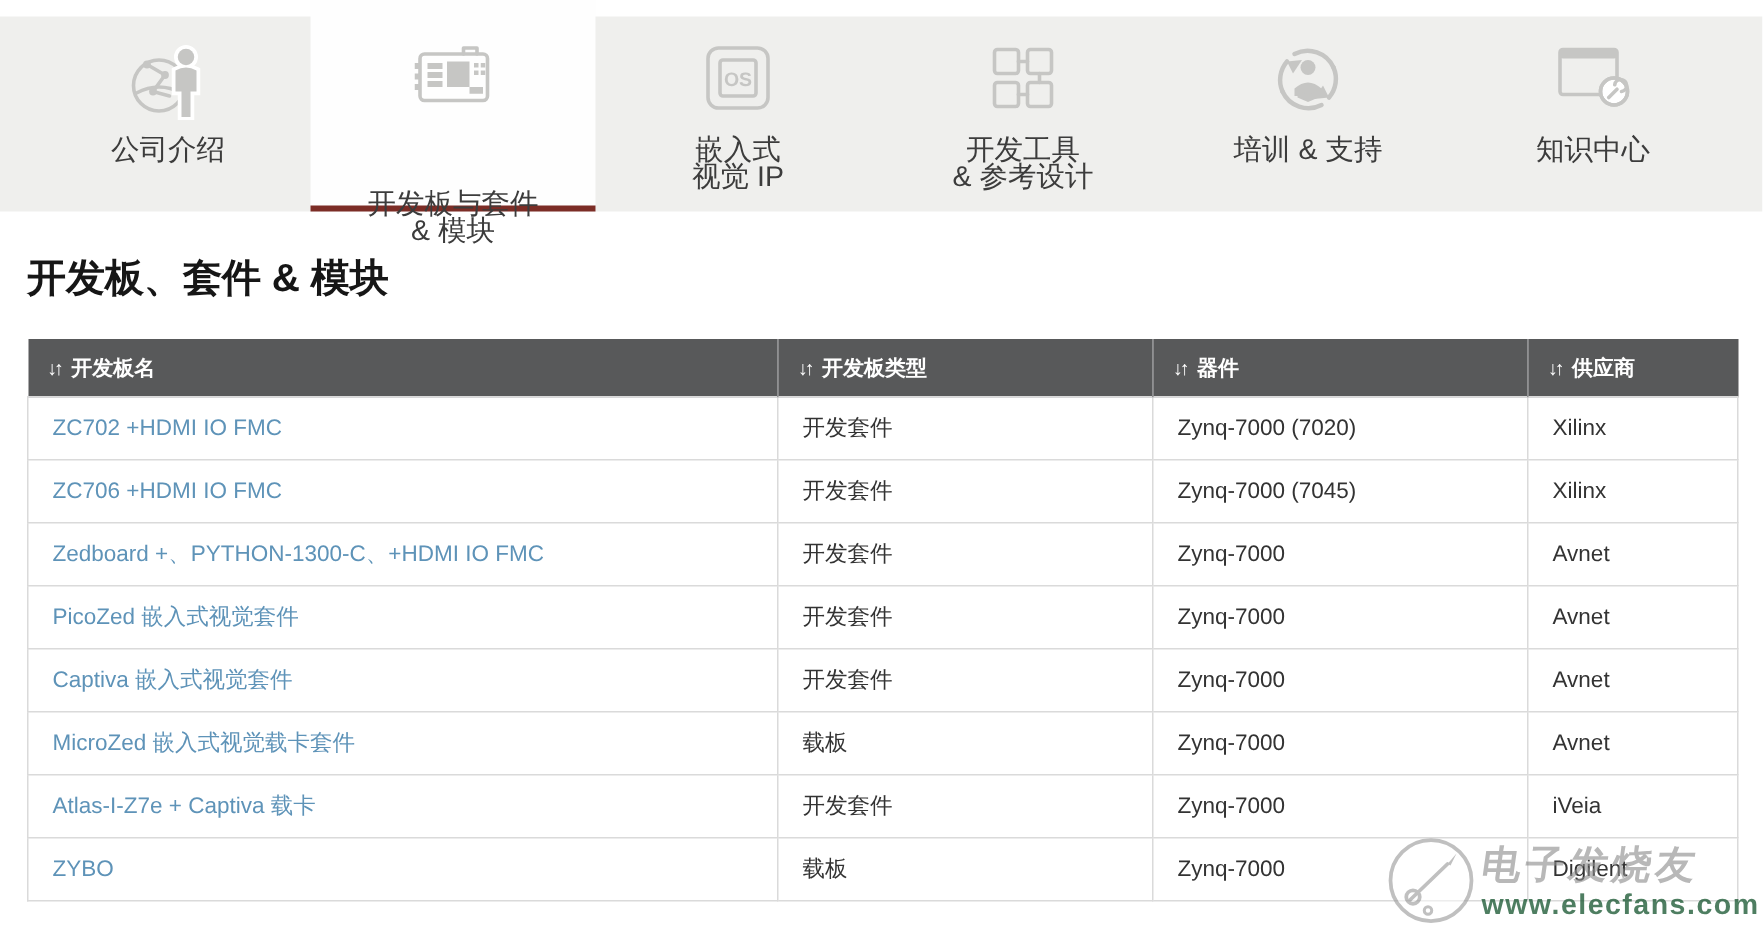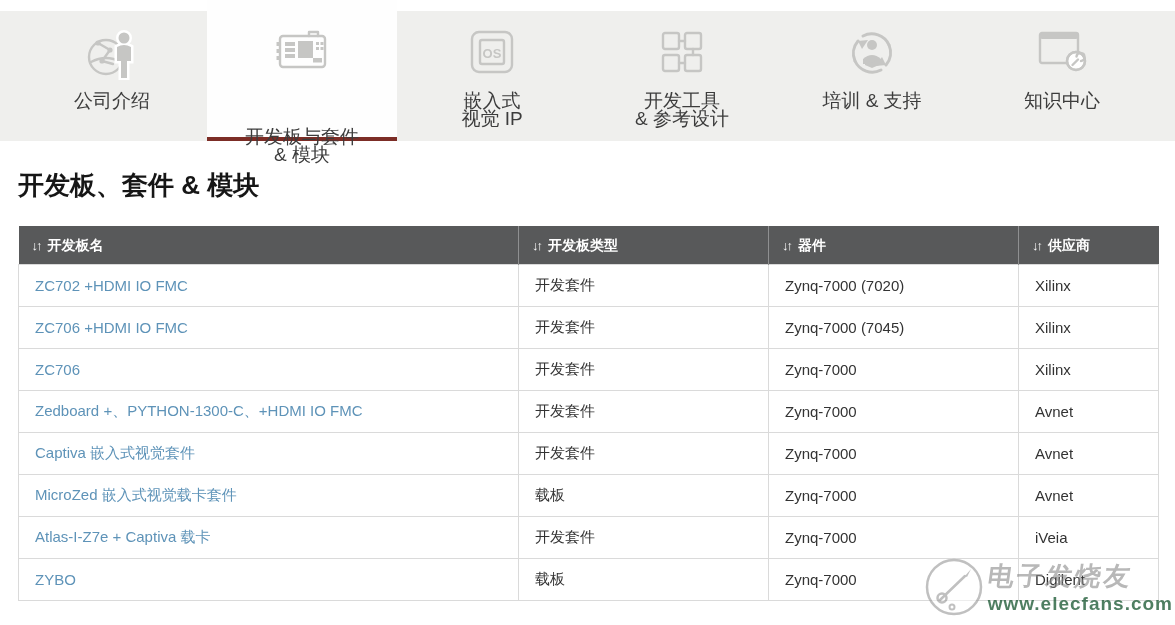--- a/index.html
+++ b/index.html
@@ -180,34 +180,34 @@
     <td>Xilinx</td>
   </tr>
 
   <tr>
     <td><a href="#">ZC706 +HDMI IO FMC</a></td>
     <td>开发套件</td>
     <td>Zynq-7000 (7045)</td>
     <td>Xilinx</td>
   </tr>
 
-  <tr>
-    <td><a href="#">ZC706</a></td>
-    <td>开发套件</td>
-    <td>Zynq-7000</td>
-    <td>Xilinx</td>
-  </tr>
 
   <tr>
     <td><a href="#">Zedboard +、PYTHON-1300-C、+HDMI IO FMC</a></td>
     <td>开发套件</td>
     <td>Zynq-7000</td>
     <td>Avnet</td>
   </tr>
 
+  <tr>
+    <td><a href="#">PicoZed 嵌入式视觉套件</a></td>
+    <td>开发套件</td>
+    <td>Zynq-7000</td>
+    <td>Avnet</td>
+  </tr>
 
   <tr>
     <td><a href="#">Captiva 嵌入式视觉套件</a></td>
     <td>开发套件</td>
     <td>Zynq-7000</td>
     <td>Avnet</td>
   </tr>
 
   <tr>
     <td><a href="#">MicroZed 嵌入式视觉载卡套件</a></td>

